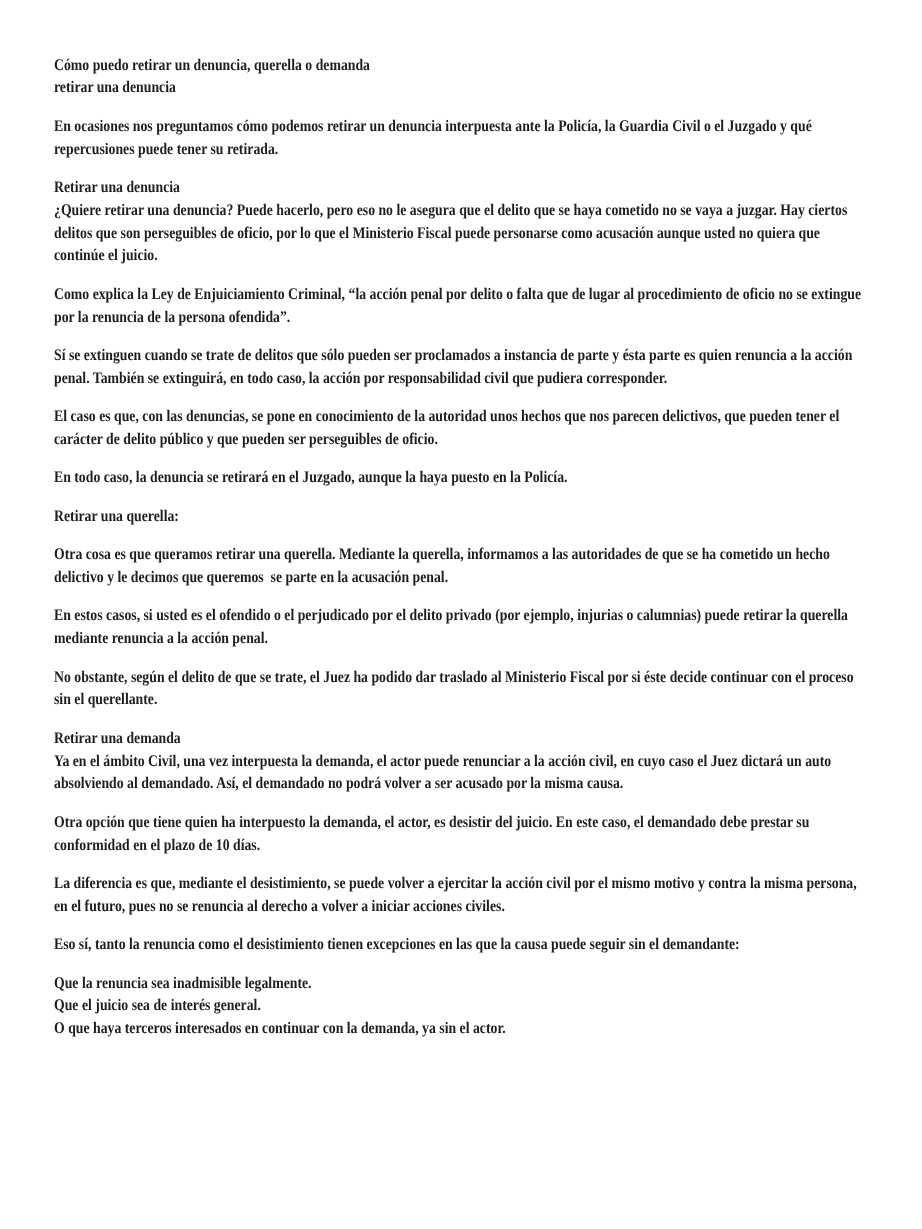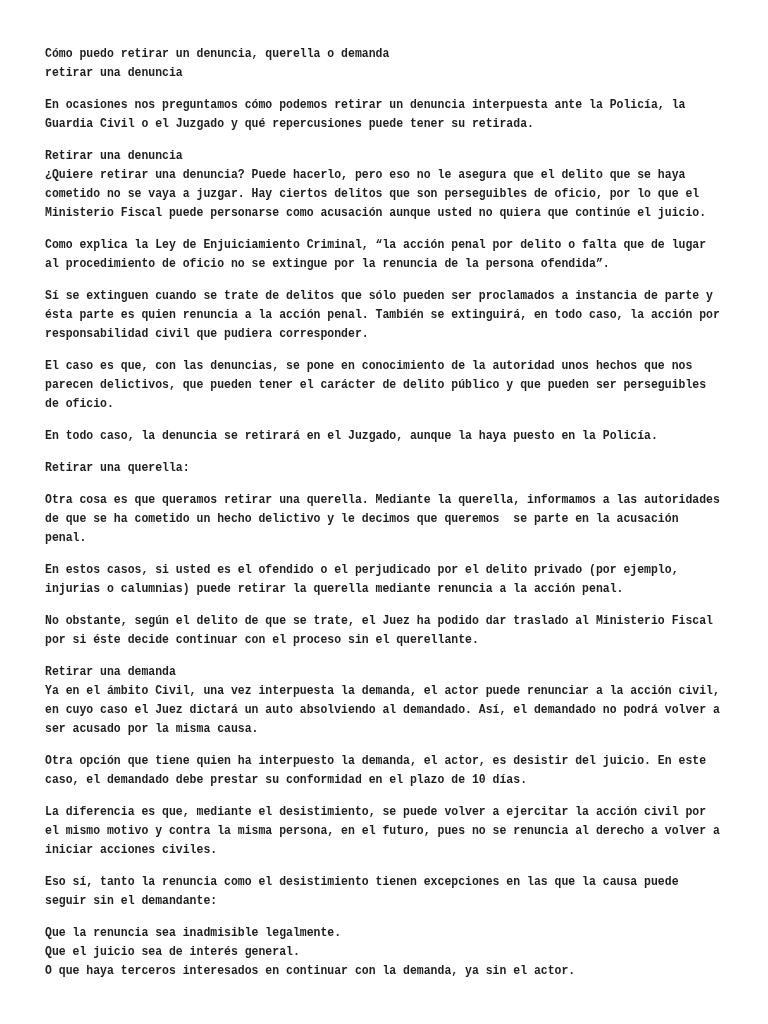--- a/index.html
+++ b/index.html
@@ -6,21 +6,21 @@
     margin: 0;
     padding: 0;
     background: #ffffff;
   }
   .page {
     position: relative;
     width: 768px;
     height: 1024px;
     background: #ffffff;
     overflow: hidden;
-    font-family: Liberation Mono, monospace;
+    font-family: Liberation Serif, serif;
   }
   .content {
     position: absolute;
     left: 45px;
     top: 44px;
     width: 796px;              
     transform: scaleX(0.85);   
     transform-origin: 0 0;
   }
   .block {

